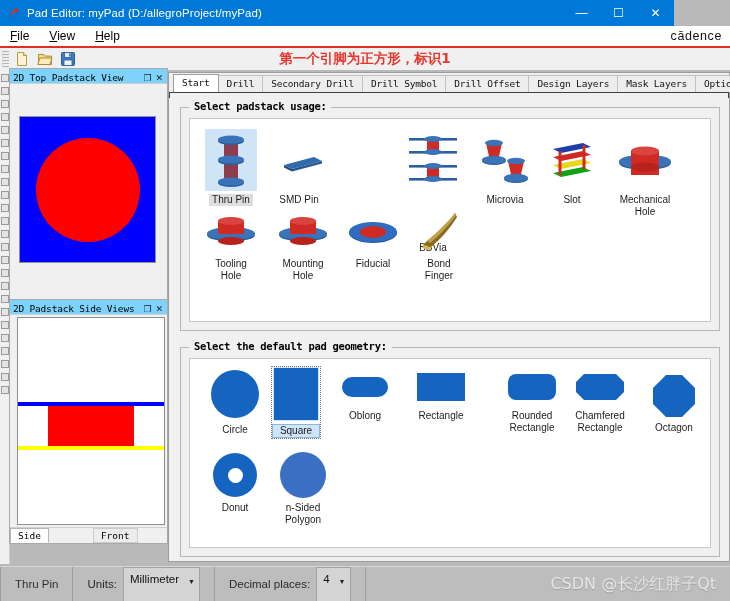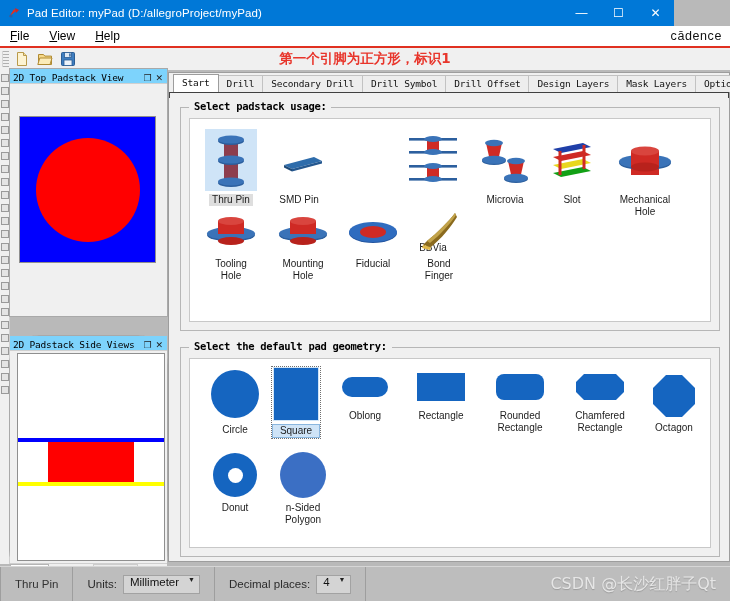--- a/index.html
+++ b/index.html
@@ -125,21 +125,21 @@
   .statusbar{
     position:absolute;left:0;bottom:0;width:730px;height:34px;
     background:#bdbdbd;display:flex;align-items:center;
     border-top:1px solid #d6d6d6;
   }
   .sb-cell{display:flex;align-items:center;height:34px;padding:0 14px;
     border-right:1px solid #9e9e9e;font-size:11.5px;color:#333;}
   .sb-label{font-size:11.5px;color:#2a2a2a;margin-right:6px;}
   .combo{
     background:#d4d4d4;border:1px solid #a2a2a2;height:17px;
-    display:flex;align-items:flex-start;padding:0 4px 0 6px;font-size:11.5px;color:#111;
+    display:flex;align-items:flex-end;padding:0 4px 16px 6px;font-size:11.5px;color:#111;
   }
   .combo .caret{margin-left:9px;font-size:7px;color:#222;}
   .watermark{
     margin-left:auto;margin-right:14px;color:#e6e6e6;font-size:16px;
     font-family:"DejaVu Sans",sans-serif;text-shadow:0 1px 1px rgba(0,0,0,.18);
     white-space:nowrap;
   }
 
   .bluefill{background:#1565c0;}
 </style>
@@ -234,21 +234,21 @@
       </span>
     </div>
     <div class="panel-body" style="position:absolute;left:0;top:15px;right:0;bottom:0;">
       <div class="canvas" style="left:9px;top:32px;width:135px;height:145px;padding:0;overflow:hidden;">
         <div style="position:absolute;inset:0;background:#0000ff;"></div>
         <div style="position:absolute;left:50%;top:50%;width:104px;height:104px;margin:-52px 0 0 -52px;border-radius:50%;background:#ff0000;"></div>
       </div>
     </div>
   </div>
 
-  <div class="panel" style="left:9px;top:335px;width:157px;height:243px;border-radius:30px;">
+  <div class="panel" style="left:9px;top:299px;width:157px;height:243px;">
     <div class="panel-head">
       <span class="panel-title">2D Padstack Side Views</span>
       <span class="panel-btns">
         <span class="pbtn">❐</span>
         <span class="pbtn">✕</span>
       </span>
     </div>
     <div class="panel-body" style="position:absolute;left:0;top:15px;right:0;bottom:0;">
       <div class="canvas" style="left:7px;top:2px;width:146px;height:206px;overflow:hidden;">
         <div style="position:absolute;left:0;top:84px;width:146px;height:4px;background:#0000ff;"></div>
@@ -458,21 +458,21 @@
             <div class="iconlabel">Oblong</div>
           </div>
 
           <div class="iconcell geocell" style="left:216px;top:8px;width:70px;">
             <div class="iconart" style="height:40px;width:64px;justify-content:center;align-items:center;">
               <div class="bluefill" style="width:48px;height:28px;"></div>
             </div>
             <div class="iconlabel">Rectangle</div>
           </div>
 
-          <div class="iconcell geocell" style="left:294px;top:8px;width:72px;align-items:center;">
+          <div class="iconcell geocell" style="left:306px;top:8px;width:72px;align-items:center;">
             <div class="iconart" style="height:40px;width:66px;justify-content:center;align-items:center;">
               <div class="bluefill" style="width:48px;height:26px;border-radius:8px;"></div>
             </div>
             <div class="iconlabel">Rounded
 Rectangle</div>
           </div>
 
           <div class="iconcell geocell" style="left:374px;top:8px;width:72px;">
             <div class="iconart" style="height:40px;width:66px;justify-content:center;align-items:center;">
               <div class="bluefill" style="width:48px;height:26px;

